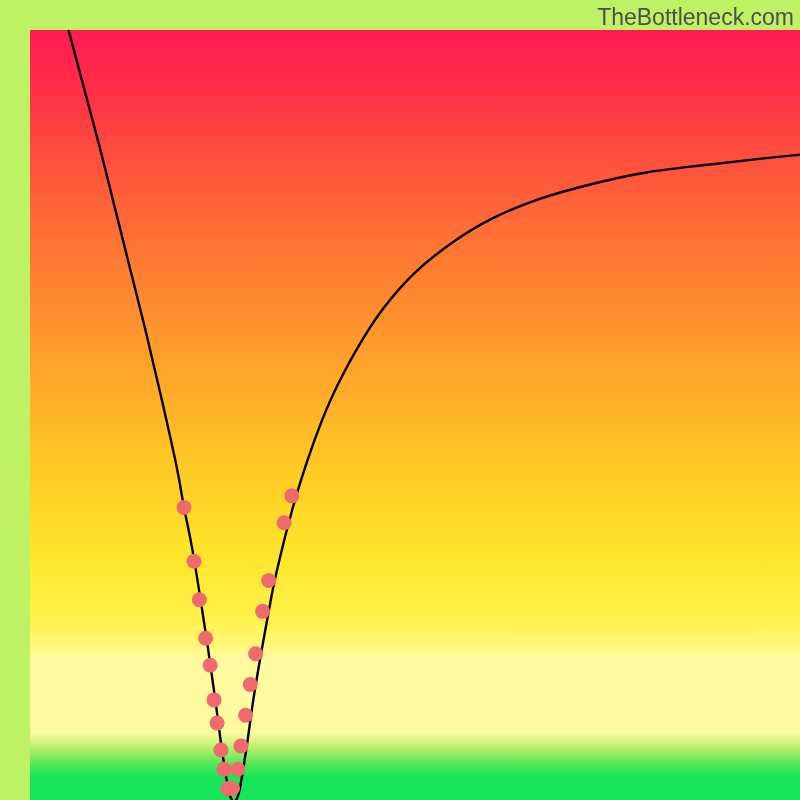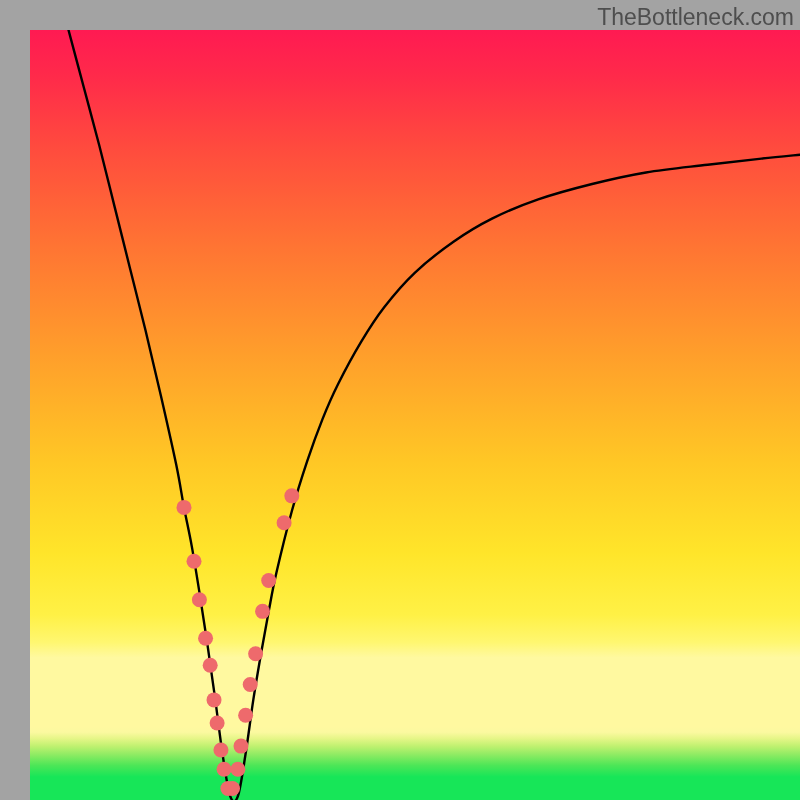--- a/index.html
+++ b/index.html
@@ -8,21 +8,21 @@
     width: 800px;
     height: 800px;
     overflow: hidden;
     background: #000;
     font-family: Arial, Helvetica, sans-serif;
   }
   .frame {
     position: relative;
     width: 800px;
     height: 800px;
-    background: #a3a3a3;
+    background: #bef264;
   }
   .plot-area {
     position: absolute;
     left: 30px;
     top: 30px;
     width: 770px;
     height: 770px;
     overflow: hidden;
   }
   .gradient-bg {

